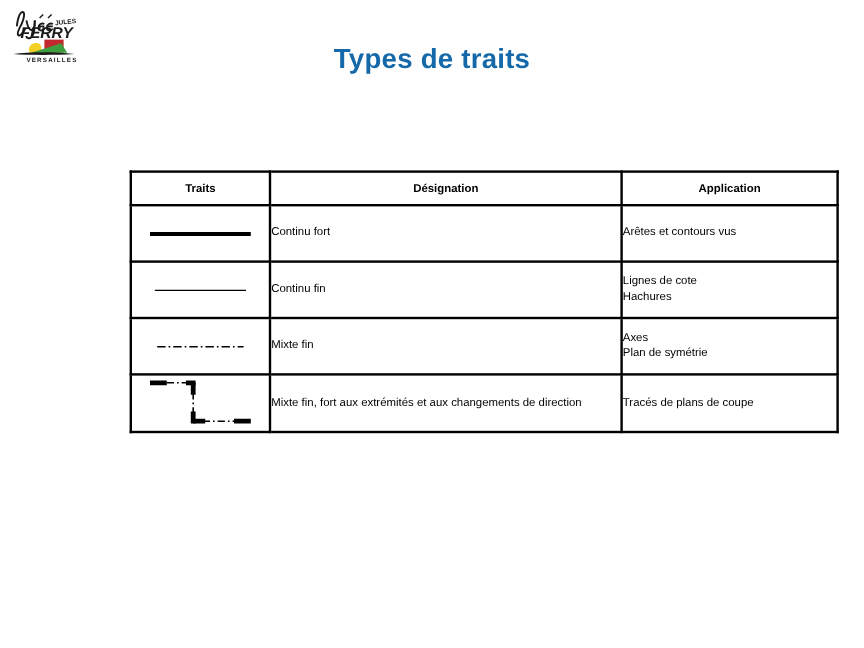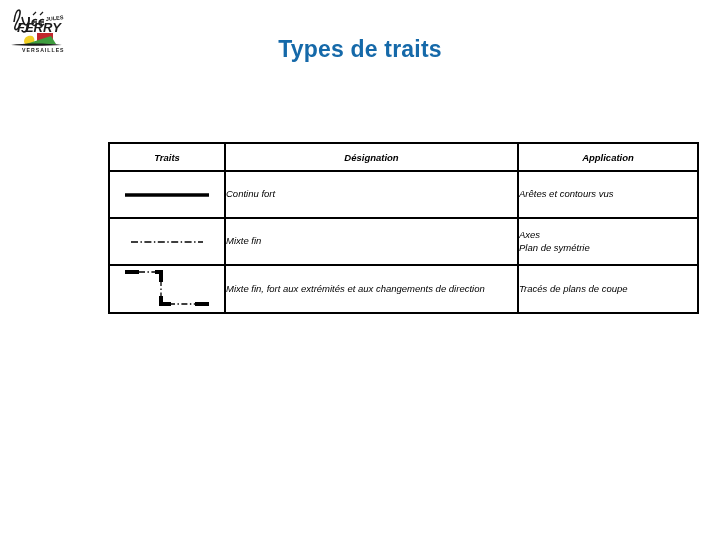--- a/index.html
+++ b/index.html
@@ -46,21 +46,20 @@
     border-collapse: collapse;
     table-layout: fixed;
   }
   #traits-table td, #traits-table th {
     border: 2px solid #000000;
     padding: 0;
     vertical-align: middle;
     font-size: 9.5px;
     color: #000000;
     font-weight: normal;
-    font-style: italic;
   }
   #traits-table thead th {
     height: 26px;
     text-align: center;
     font-weight: bold;
     font-size: 9.5px;
   }
   .col-traits   { width: 114px; }
   .col-desig    { width: 291px; }
   .col-appli    { width: 178px; }
@@ -127,20 +126,29 @@
     <tr>
       <td class="cell-sample">
         <svg class="sample" width="100" height="20" viewBox="0 0 100 20">
           <line x1="8" y1="10" x2="92" y2="10" stroke="#000" stroke-width="3.4"></line>
         </svg>
       </td>
       <td class="cell-text">Continu fort</td>
       <td class="cell-text">Arêtes et contours vus</td>
     </tr>
 
+    <tr>
+      <td class="cell-sample">
+        <svg class="sample" width="100" height="20" viewBox="0 0 100 20">
+          <line x1="12" y1="10" x2="88" y2="10" stroke="#000" stroke-width="1"></line>
+        </svg>
+      </td>
+      <td class="cell-text">Continu fin</td>
+      <td class="cell-text multiline">Lignes de cote<br>Hachures</td>
+    </tr>
 
 
     <tr>
       <td class="cell-sample">
         <svg class="sample" width="100" height="20" viewBox="0 0 100 20">
           <line x1="14" y1="10" x2="86" y2="10" stroke="#000" stroke-width="1.3" stroke-dasharray="7 2.5 1.4 2.5"></line>
         </svg>
       </td>
       <td class="cell-text">Mixte fin</td>
       <td class="cell-text multiline">Axes<br>Plan de symétrie</td>

